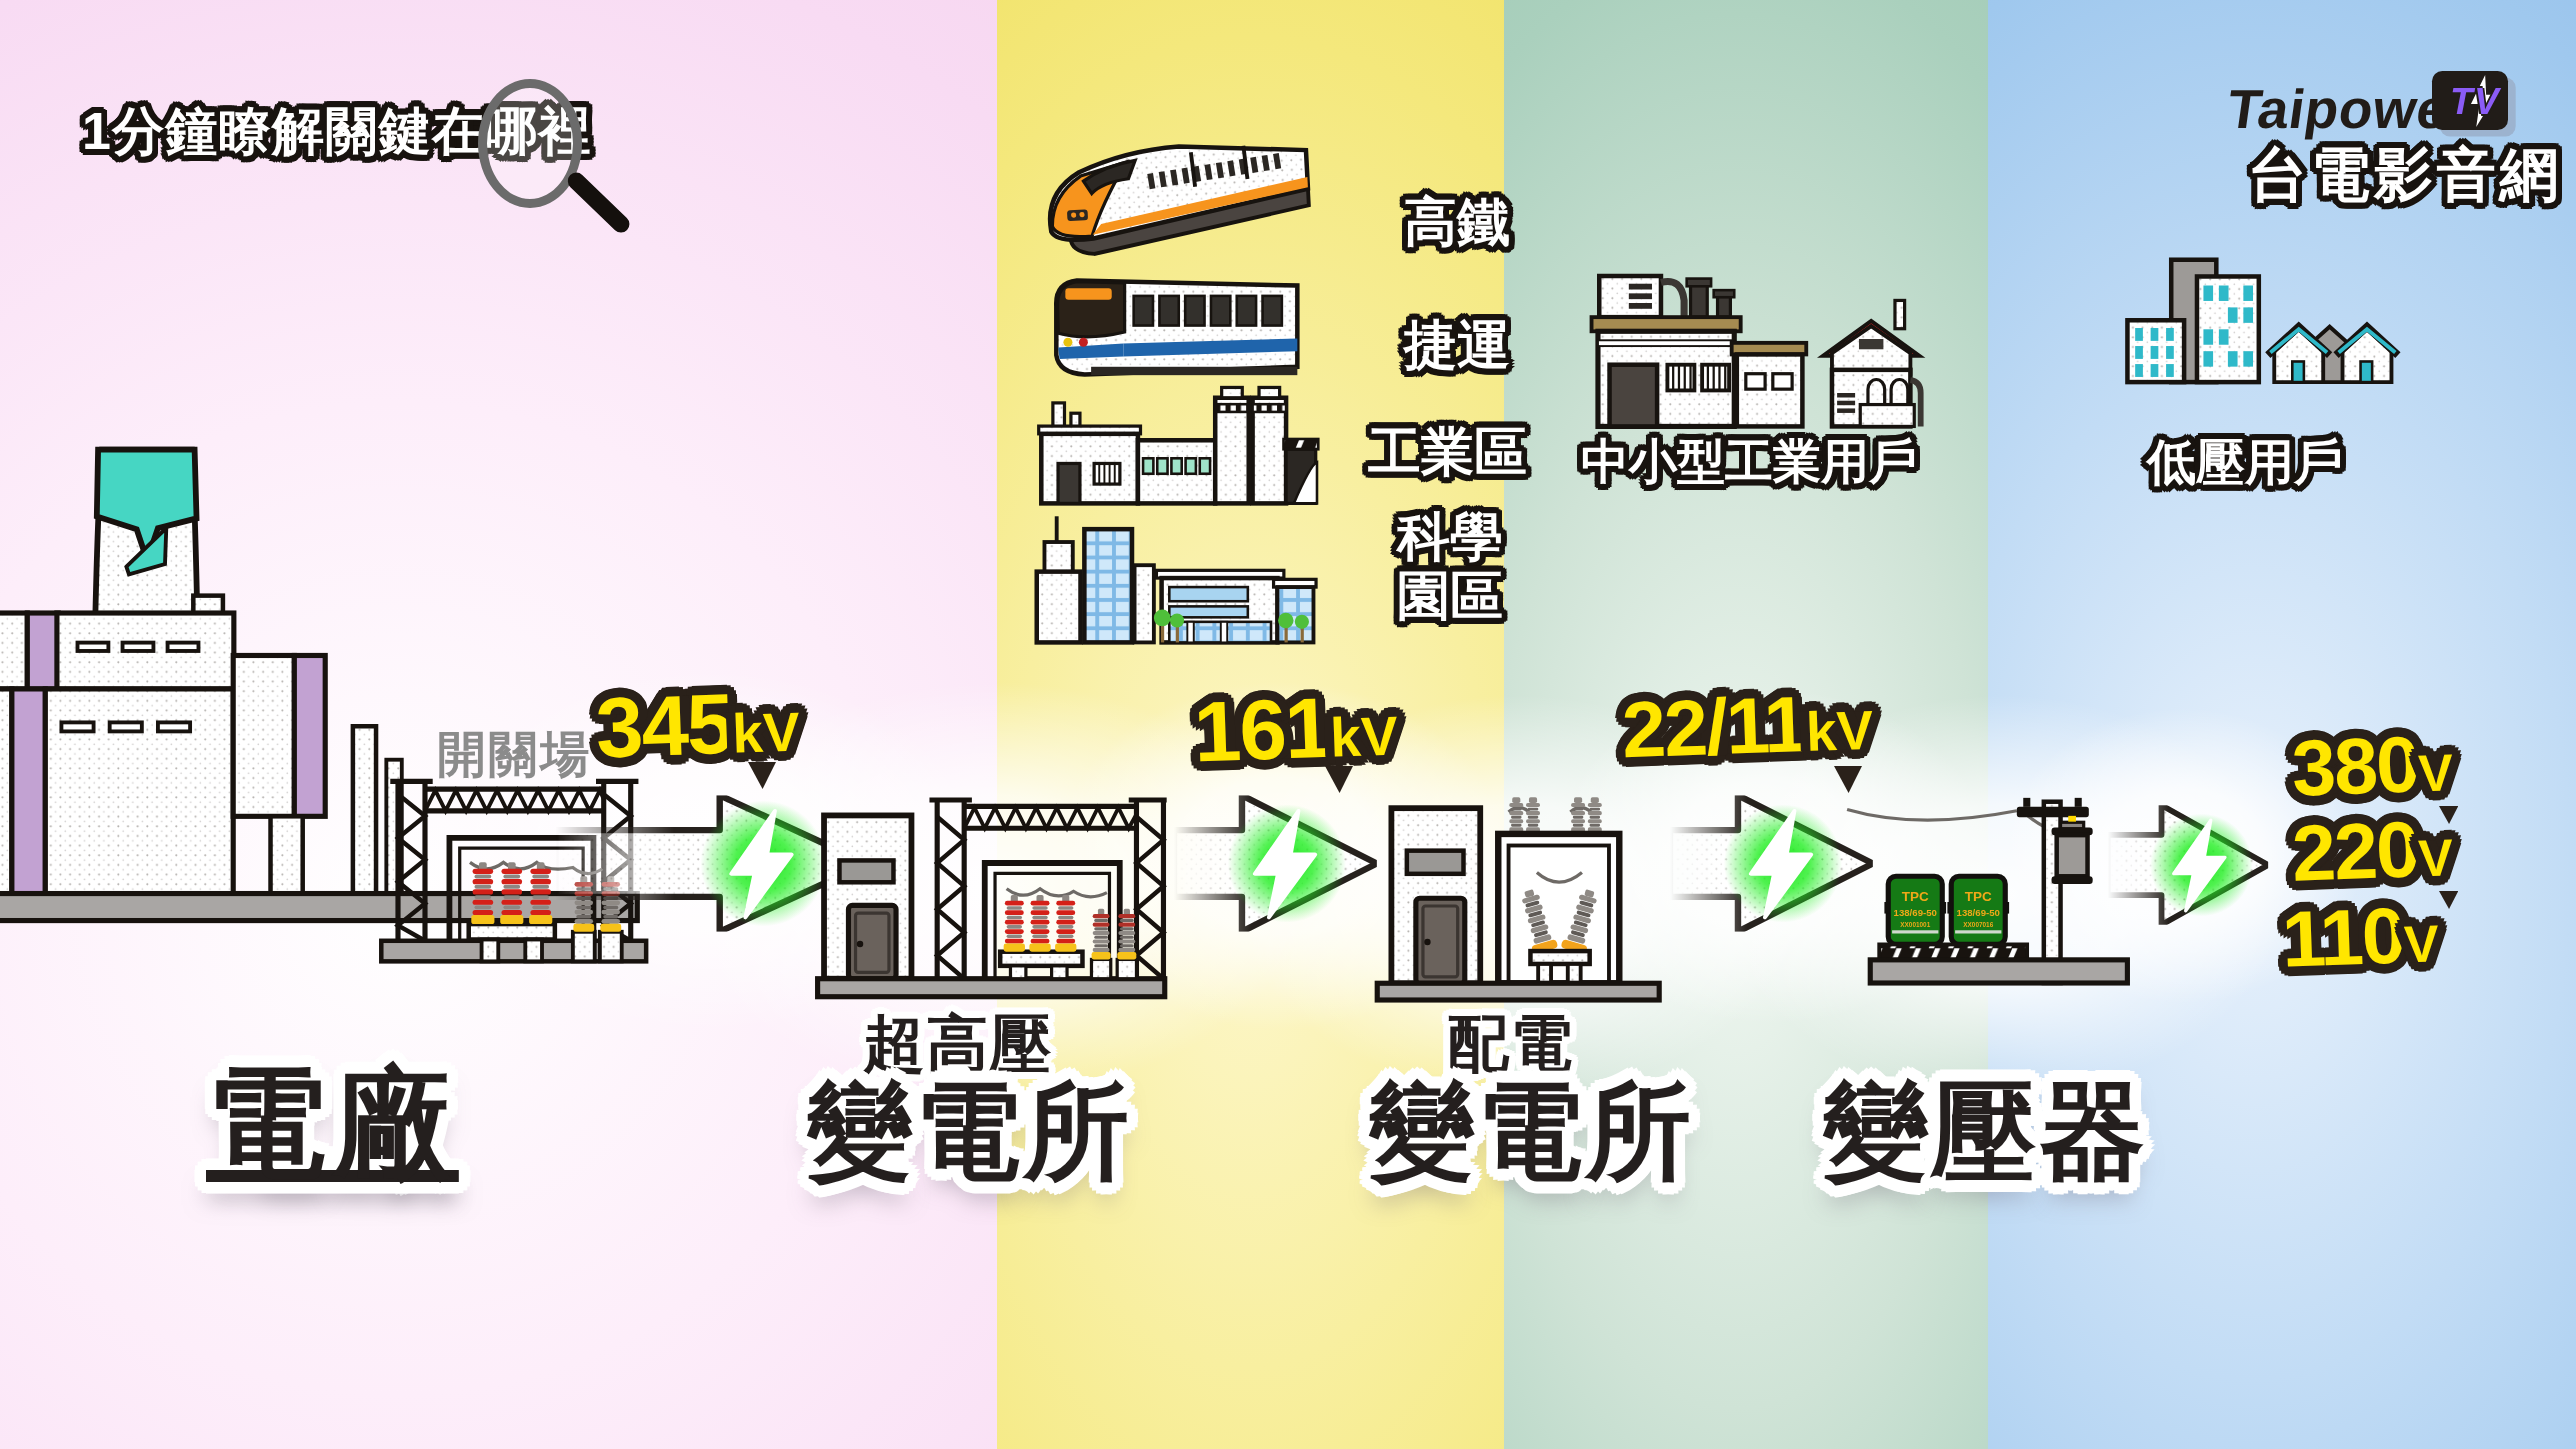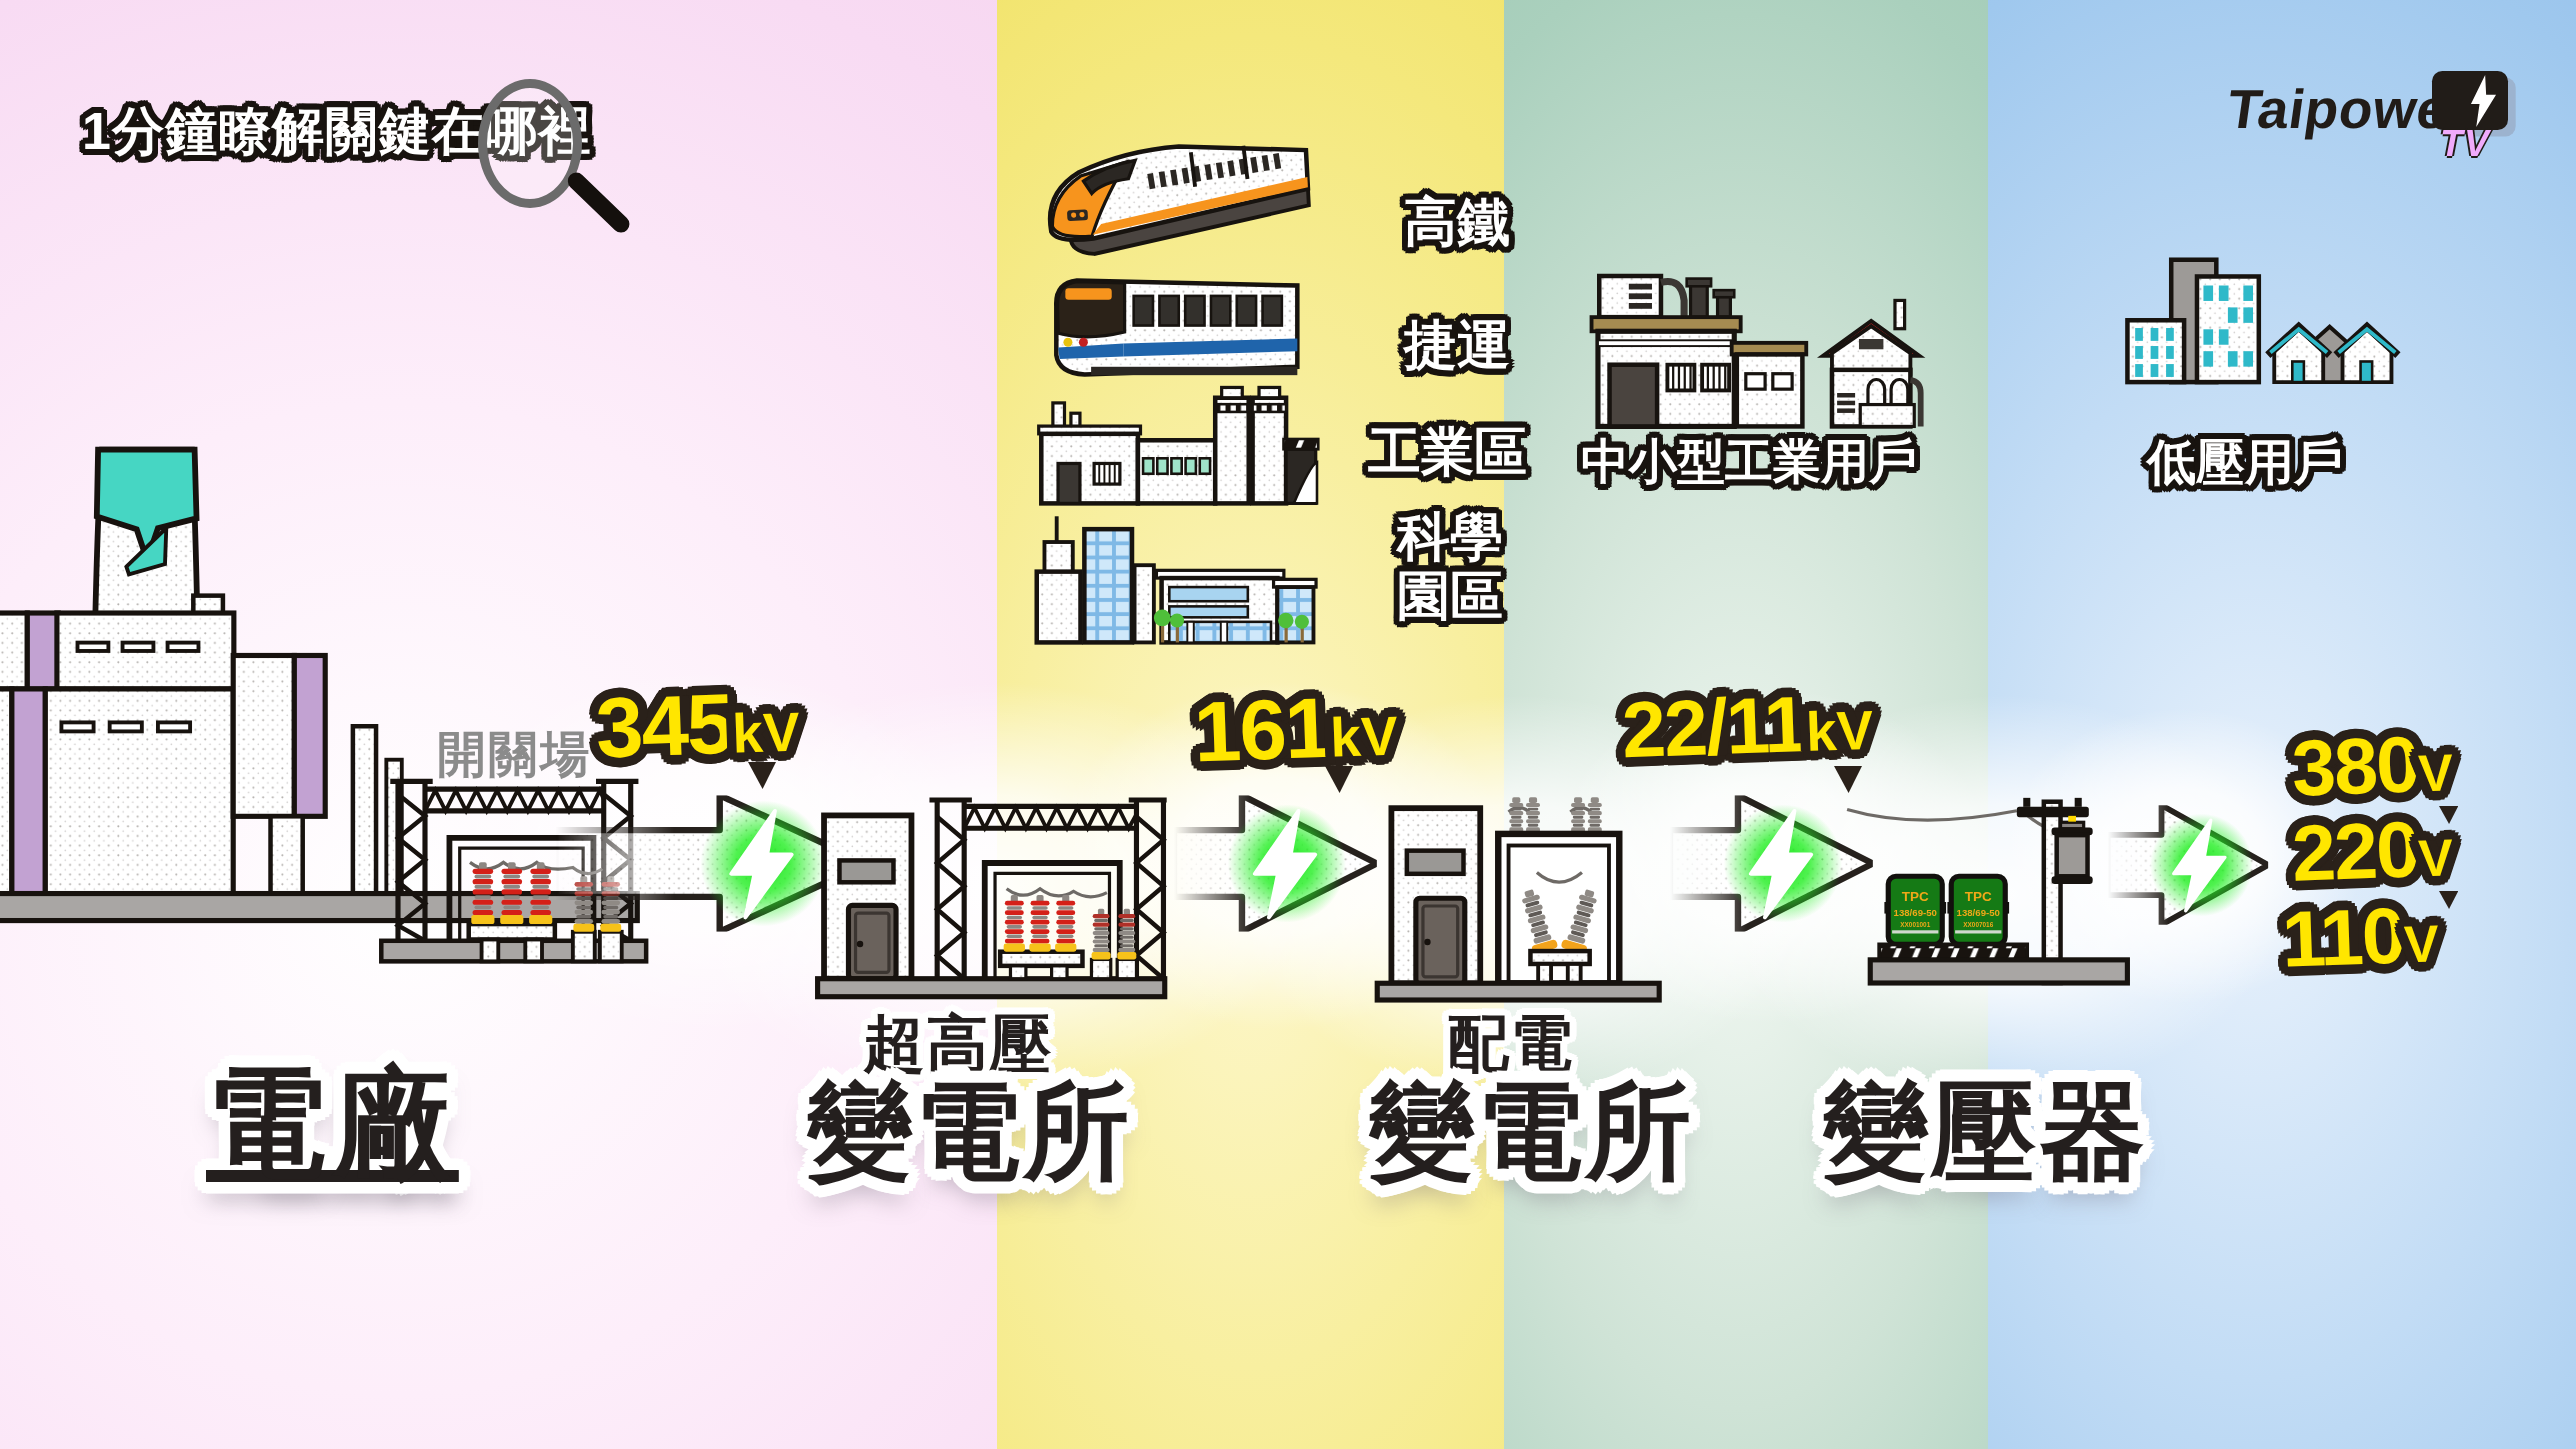--- a/index.html
+++ b/index.html
@@ -44,22 +44,22 @@
 .stage-big{font-size:106px;letter-spacing:2.6px;}
 .stage-small{font-size:62px;letter-spacing:1.3px;}
 #plant-name{font-size:120px;letter-spacing:6.4px;text-decoration:underline;}
 #switchyard-label{font-size:49px;color:#8b8b8b;letter-spacing:2.6px;text-shadow:none;}
 #tagline{font-size:52px;letter-spacing:1.3px;}
 #site-name{font-size:59px;letter-spacing:3.9px;}
 #brand{font-size:55px;font-weight:700;color:#211c18;transform:skewX(-8deg);letter-spacing:0.6px;}
 #tv-badge{width:76px;height:59px;border-radius:10.3px;background:#211c18;box-shadow:7.7px 6.4px 0 #9cb3cf;}
 #tv-badge .bolt{position:absolute;left:35px;top:3.9px;width:33px;height:52px;background:#fff;
  clip-path:polygon(55% 0,12% 56%,38% 56%,28% 100%,88% 38%,58% 38%);}
-#tv-badge .tv{position:absolute;left:8px;top:10.3px;font-size:37px;font-style:italic;color:#f0abfc;letter-spacing:1.3px;
- text-shadow:1.9px 0 #211c18,-1.9px 0 #211c18,0 1.9px #211c18,0 -1.9px #211c18;margin-top:42px;}
+#tv-badge .tv{position:absolute;left:18px;top:10.3px;font-size:37px;font-style:italic;color:#8b5cf6;letter-spacing:1.3px;
+ text-shadow:1.9px 0 #211c18,-1.9px 0 #211c18,0 1.9px #211c18,0 -1.9px #211c18;}
 #ring{width:86px;height:111px;border:9.7px solid #6b6b6b;border-radius:50%;background:rgba(255,255,255,.22);}
 #handle{width:79px;height:17.4px;background:#14100d;border-radius:9px;transform:rotate(44deg);}
 svg{overflow:visible;}
 </style>
 </head>
 <body>
 
 <div id="stage">
 
   
@@ -166,20 +166,21 @@
   <div class="abs olk" id="tagline" style="left:82px;top:97px">1分鐘瞭解關鍵在哪裡</div>
   <div class="abs" id="ring" style="left:478px;top:79px"></div>
   <div class="abs" id="handle" style="left:559px;top:194px"></div>
 
   
   <div class="abs" id="brand" style="left:2228px;top:77px">Taipower</div>
   <div class="abs" id="tv-badge" style="left:2432px;top:71px">
     <div class="bolt"></div>
     <div class="tv">TV</div>
   </div>
+  <div class="abs olk" id="site-name" style="left:2248px;top:136px">台電影音網</div>
 
   
   <svg class="abs" style="left:1030px;top:116px" width="283" height="148" viewBox="0 0 440 230">
     <g transform="rotate(-3 220 115)">
       <path d="M60,178 L432,120 L432,150 L95,208 Q56,203 60,178 Z" fill="#4a4440" stroke="#17130f" stroke-width="6"></path>
       <path d="M30,170 Q22,110 78,80 Q150,50 235,48 L432,64 L432,124 L95,184 Q38,188 30,170 Z" fill="url(#dots)" stroke="#17130f" stroke-width="7"></path>
       <path d="M32,162 Q34,114 80,86 L152,68 Q110,132 93,180 Q40,182 32,162 Z" fill="#f7941d" stroke="#17130f" stroke-width="5"></path>
       <path d="M94,178 L432,122 L432,106 L108,162 Z" fill="#f7941d"></path>
       <path d="M84,94 Q118,72 166,66 L154,94 Q112,98 96,114 Z" fill="#2b2723" stroke="#17130f" stroke-width="5"></path>
       <rect x="56" y="138" width="32" height="17" rx="5" fill="#2b2723"></rect>

